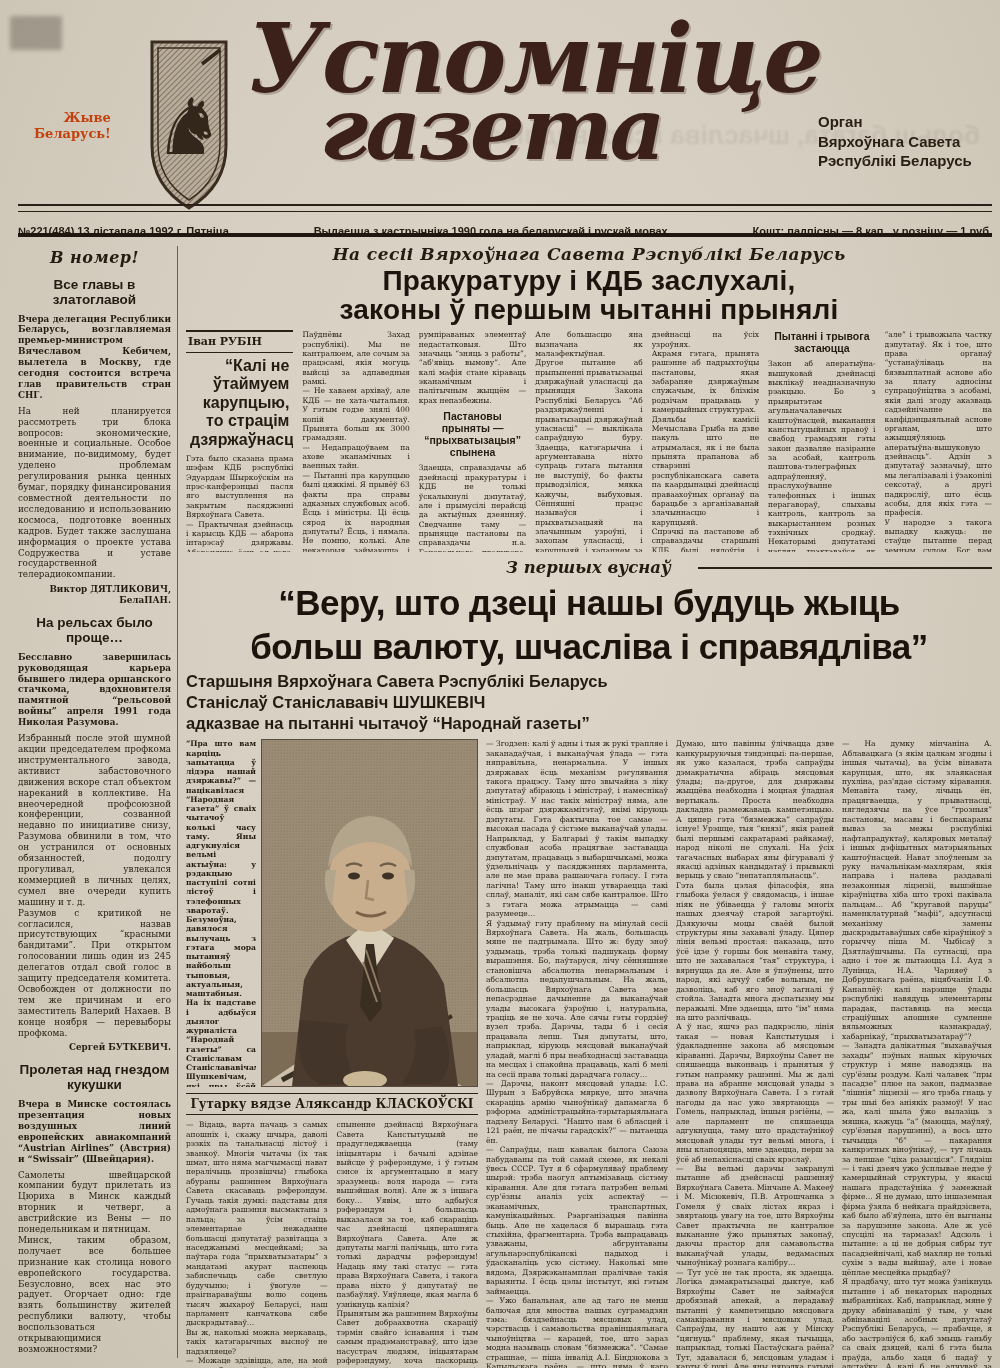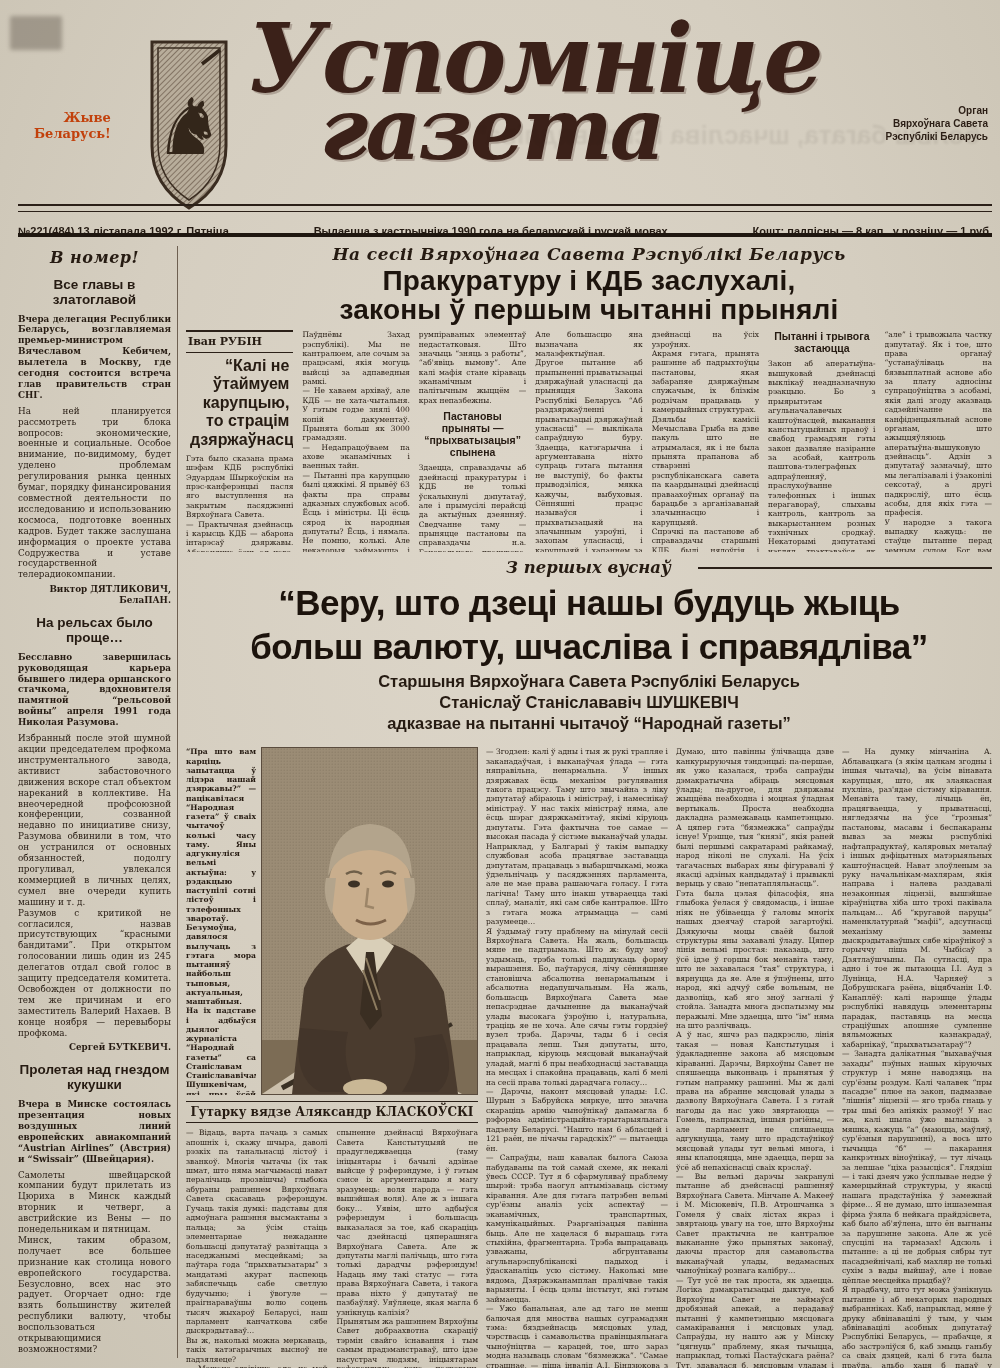--- a/index.html
+++ b/index.html
@@ -11,22 +11,22 @@
   .abs{position:absolute;}
   
   .stamp{left:10px;top:16px;width:52px;height:34px;background:#4a4036;opacity:.35;filter:blur(2px);border-radius:2px;}
   .slogan{left:34px;top:110px;font-weight:bold;font-size:13px;line-height:1.25;color:#c2410c;text-align:right;}
   .arms{left:146px;top:36px;}
   .title{left:248px;top:14px;width:640px;color:#3b2119;
     font-family:"DejaVu Serif",serif;font-style:italic;font-weight:bold;letter-spacing:-3px;
     text-shadow:2px 2px 0 rgba(59,33,25,.25);}
   .title .t1{font-size:95px;line-height:.95;}
   .title .t2{font-size:86px;line-height:.9;margin-left:72px;margin-top:-14px;}
-  .organ{right:12px;top:104px;text-align:right;font-family:"Liberation Sans",sans-serif;
-    font-weight:bold;font-size:10px;line-height:1.3;color:#2b1e15;width:170px;}
+  .organ{right:12px;top:112px;text-align:left;font-family:"Liberation Sans",sans-serif;
+    font-weight:bold;font-size:15px;line-height:1.3;color:#2b1e15;width:170px;}
   .mastrule{left:18px;right:8px;top:204px;height:5px;border-top:2px solid #2b2018;border-bottom:1px solid #2b2018;}
   .dateline{left:18px;right:8px;top:213px;height:36px;display:flex;justify-content:space-between;align-items:center;
     font-family:"Liberation Sans",sans-serif;font-weight:bold;font-size:11px;color:#241a12;}
   .thickbar{left:18px;right:8px;top:233px;height:4px;background:#1f1710;}
   .bleed{opacity:.07;filter:blur(1px);transform:scaleX(-1);font-family:"Liberation Sans",sans-serif;
     font-weight:bold;color:#1f1710;pointer-events:none;}
   
   .sidebar{left:18px;top:246px;width:153px;height:1112px;overflow:hidden;font-size:8.8px;line-height:1.24;text-align:justify;}
   .sb-section{font-style:italic;font-weight:bold;font-size:16px;text-align:center;letter-spacing:.5px;margin:2px 0 4px;}
   .sb-h{font-family:"Liberation Sans",sans-serif;font-weight:bold;font-size:13.5px;line-height:1.1;text-align:center;margin:10px 0 6px;}
@@ -44,21 +44,21 @@
   .coltext{white-space:pre-line;}
   .byline-box{border-top:2px solid #2b2018;border-bottom:1px solid #2b2018;padding:3px 2px;margin-bottom:4px;
     font-weight:bold;font-size:11px;}
   .qhead{font-family:"Liberation Sans",sans-serif;font-weight:bold;font-size:16px;line-height:1.15;text-align:right;margin:4px 4px 5px;}
   .subhead{font-family:"Liberation Sans",sans-serif;font-weight:bold;font-size:10.5px;line-height:1.15;text-align:center;margin:5px 2px;}
   .kickrow{display:flex;align-items:center;gap:27px;margin:6px 0 0;}
   .kickrow .kicklabel{font-style:italic;font-weight:bold;font-size:16.5px;white-space:nowrap;margin-left:320px;}
   .kickrow .kickrule{flex:1;height:2px;background:#2b2018;}
   .ihead{font-family:"Liberation Sans",sans-serif;font-weight:bold;text-align:center;color:#1c130c;
     font-size:35px;line-height:1.26;letter-spacing:-.5px;margin:4px 0 2px;}
-  .isub{font-family:"Liberation Sans",sans-serif;font-weight:bold;text-align:center;font-size:16.5px;line-height:1.25;margin:2px 0 14px;}
+  .isub{font-family:"Liberation Sans",sans-serif;font-weight:bold;font-size:16.5px;line-height:1.25;margin:2px 0 6px;}
   .ibody{display:flex;gap:8px;height:662px;}
   .iw1{width:292px;display:flex;flex-direction:column;}
   .photo-row{display:flex;gap:5px;height:348px;}
   .photo-cap{width:70px;font-weight:bold;font-size:7.6px;line-height:1.22;text-align:justify;overflow:hidden;}
   .photo{flex:1;border:1px solid #5a4c3e;overflow:hidden;}
   .ivbar{border-top:1.5px solid #2b2018;border-bottom:1.5px solid #2b2018;margin:6px 0 5px;padding:3px 0;
     text-align:center;font-weight:bold;font-size:12px;}
   .iw1-bottom{flex:1;columns:2;column-gap:9px;font-size:7.5px;line-height:1.26;text-align:justify;overflow:hidden;}
   .iwc{font-size:7.5px;line-height:1.26;text-align:justify;overflow:hidden;position:relative;}
   .iw2{width:182px;} .iw3{width:158px;} .iw4{flex:1;}

